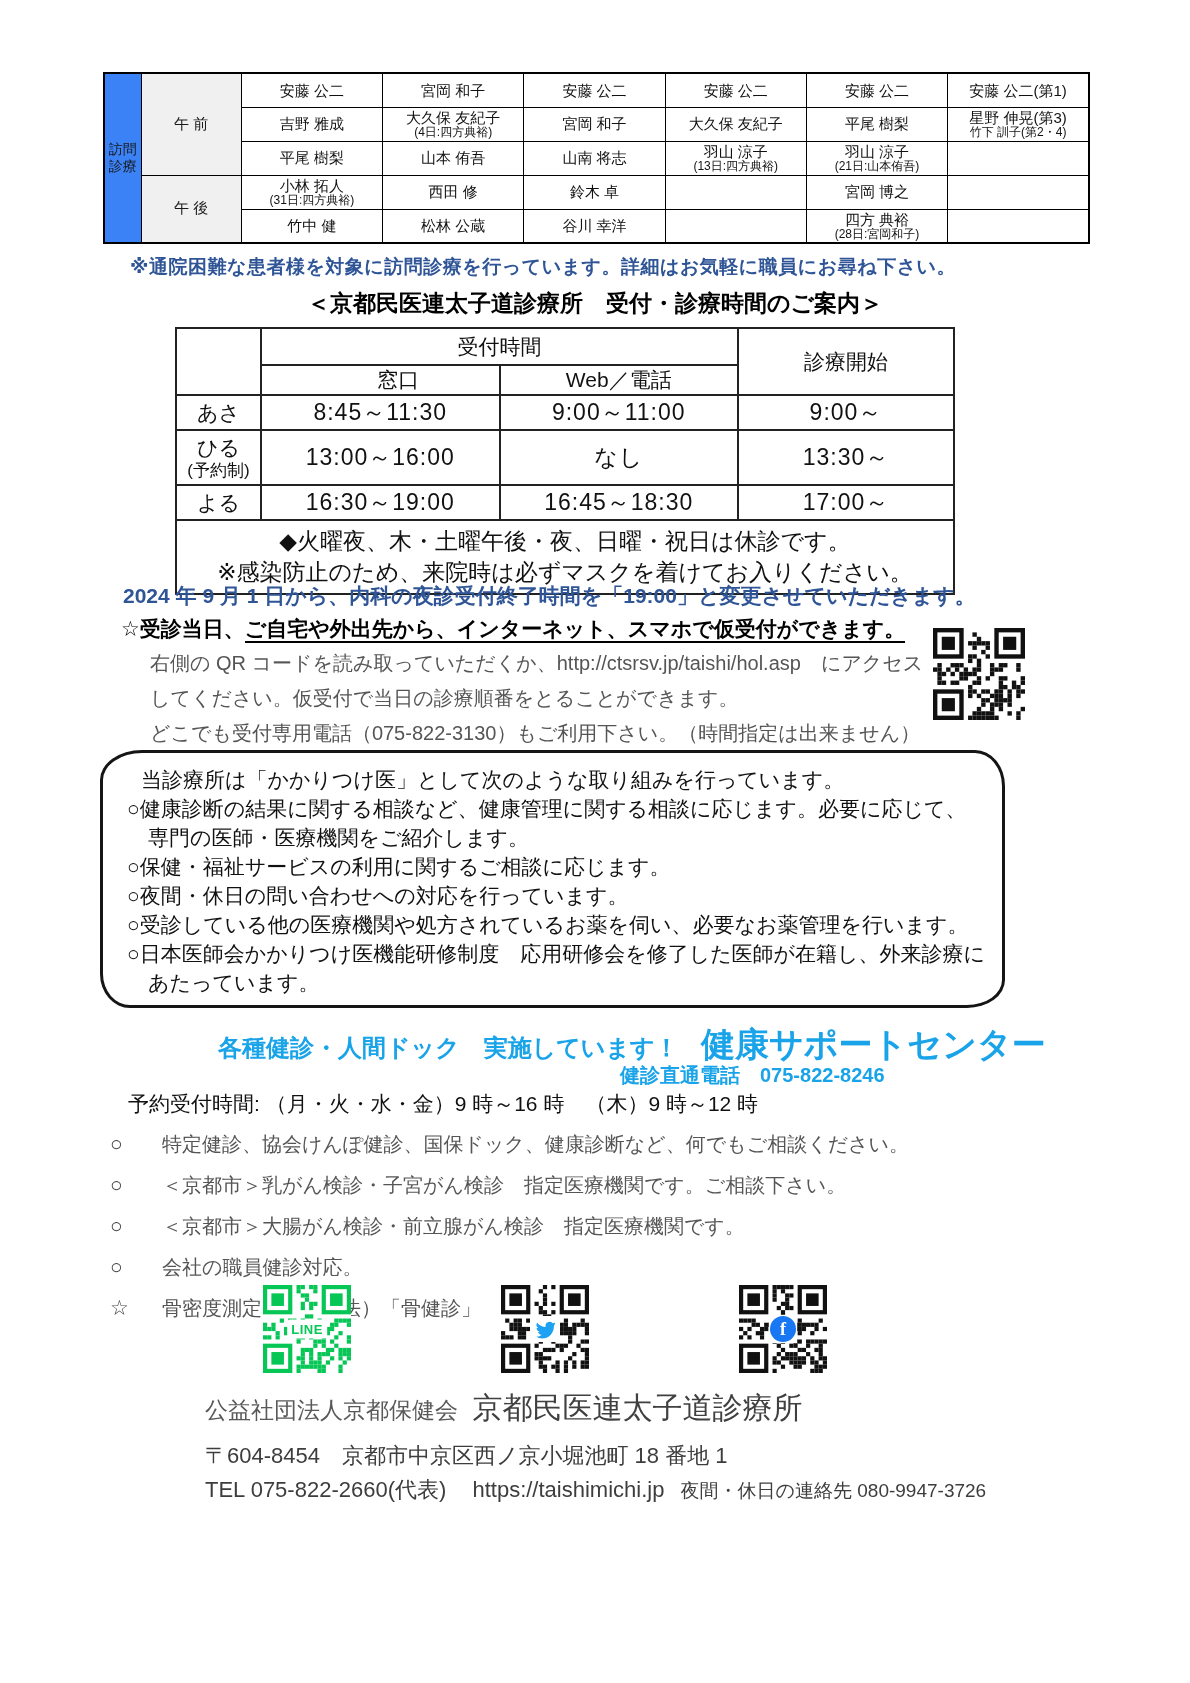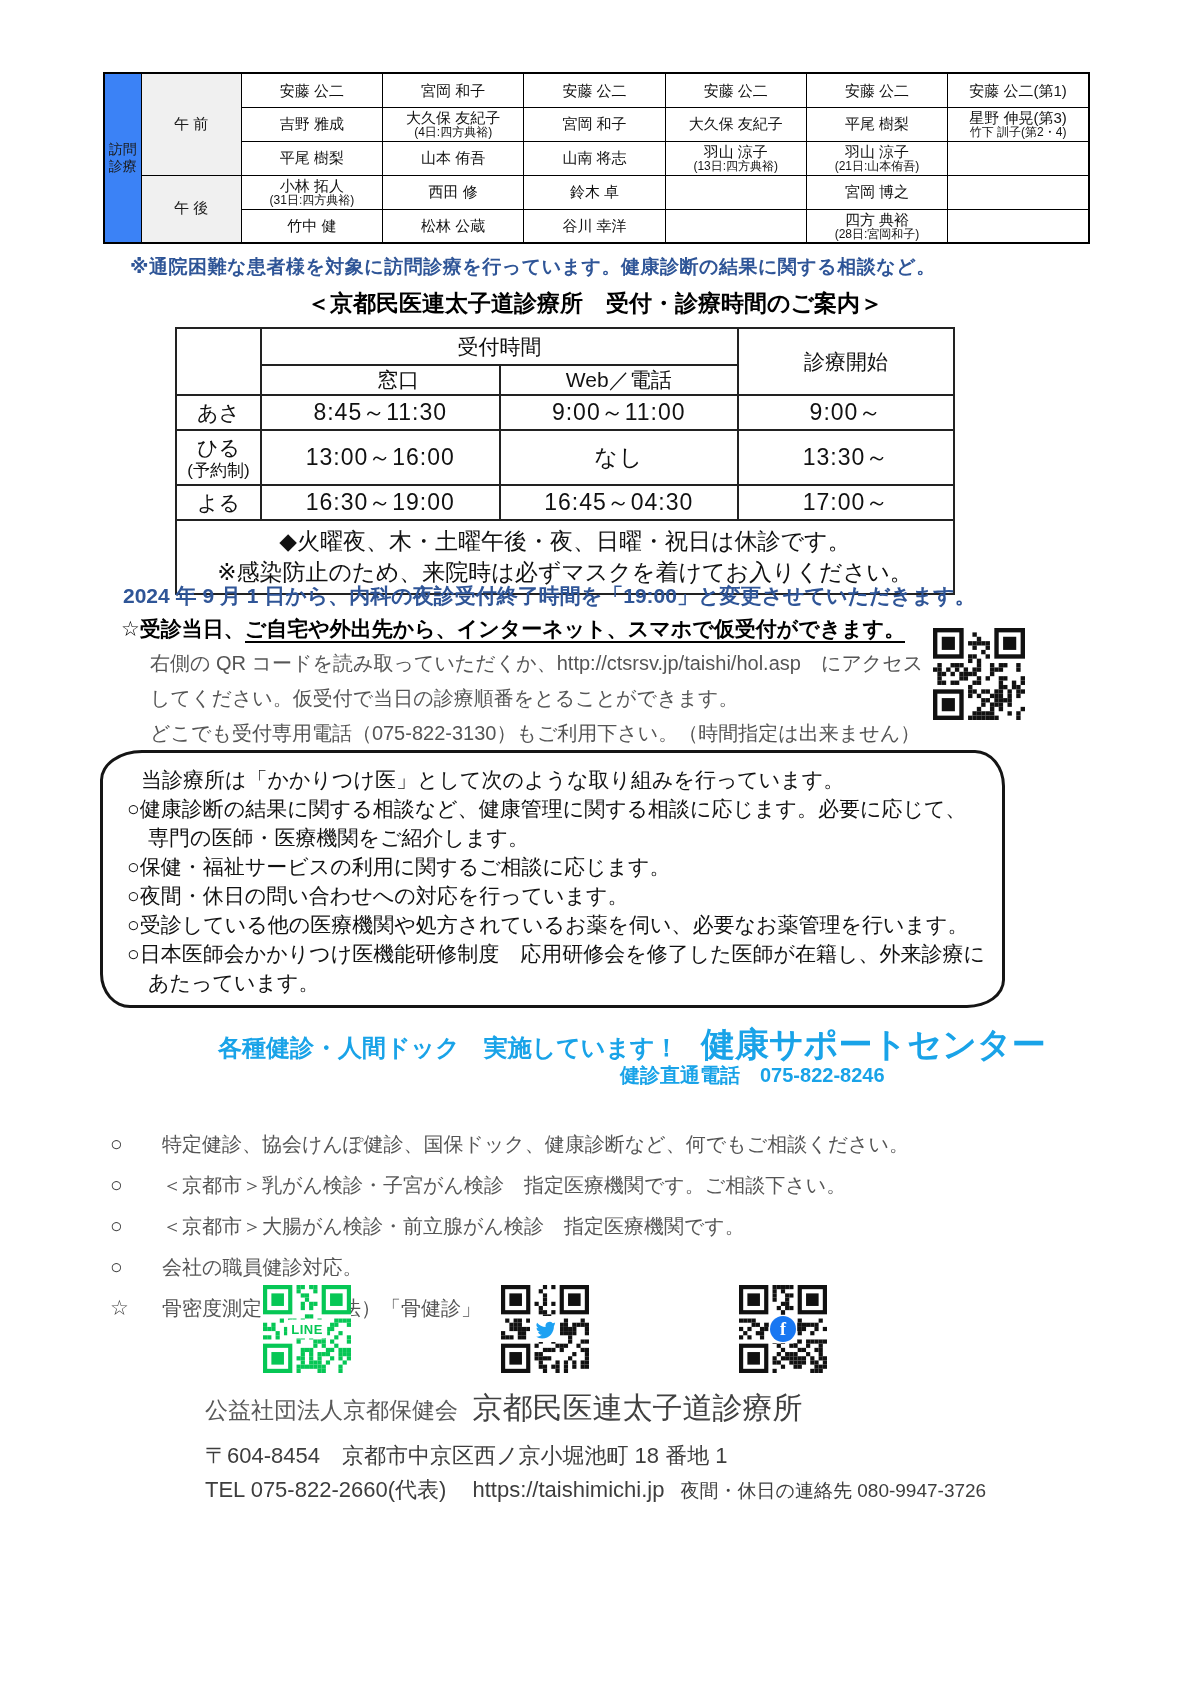--- a/index.html
+++ b/index.html
@@ -199,21 +199,21 @@
             <div class="vt-main">四方 典裕</div>
             <div class="vt-sub">(28日:宮岡和子)</div>
           </td>
           <td>
             <div class="vt-main"></div>
           </td>
         </tr>
       </tbody>
   </table>
 
-  <div class="visit-note">※通院困難な患者様を対象に訪問診療を行っています。健康診断の結果に関する相談など。</div>
+  <div class="visit-note">※通院困難な患者様を対象に訪問診療を行っています。詳細はお気軽に職員にお尋ね下さい。</div>
 
   <div class="hours-title">＜京都民医連太子道診療所　受付・診療時間のご案内＞</div>
 
   <table class="hours-table">
     <thead>
       <tr class="h-reception">
         <th class="h-corner" rowspan="2"></th>
         <th colspan="2">受付時間</th>
         <th class="h-start" rowspan="2">診療開始</th>
       </tr>
@@ -231,21 +231,21 @@
         </tr>
         <tr>
           <th class="h-label">ひる<div class="h-label-sub">(予約制)</div></th>
           <td>13:00～16:00</td>
           <td>なし</td>
           <td>13:30～</td>
         </tr>
         <tr>
           <th class="h-label">よる</th>
           <td>16:30～19:00</td>
-          <td>16:45～04:30</td>
+          <td>16:45～18:30</td>
           <td>17:00～</td>
         </tr>
         <tr>
           <td colspan="4" class="h-notes">
             <div>◆火曜夜、木・土曜午後・夜、日曜・祝日は休診です。</div>
             <div>※感染防止のため、来院時は必ずマスクを着けてお入りください。</div>
           </td>
         </tr>
       </tbody>
   </table>
@@ -398,20 +398,21 @@
         <div class="k-item">○日本医師会かかりつけ医機能研修制度　応用研修会を修了した医師が在籍し、外来診療に
 あたっています。</div>
       </div>
   </div>
 
   <div class="hc-line">
     <span class="hc-lead">各種健診・人間ドック　実施しています！</span>
     <span class="hc-name">健康サポートセンター</span>
   </div>
   <div class="hc-phone">健診直通電話　075-822-8246</div>
+  <div class="hc-reservation">予約受付時間: （月・火・水・金）9 時～16 時　（木）9 時～12 時</div>
 
   <ul class="checkup-list" id="checkup-list">
       <li><span class="bullet">○</span><span>特定健診、協会けんぽ健診、国保ドック、健康診断など、何でもご相談ください。</span></li>
       <li><span class="bullet">○</span><span>＜京都市＞乳がん検診・子宮がん検診　指定医療機関です。ご相談下さい。</span></li>
       <li><span class="bullet">○</span><span>＜京都市＞大腸がん検診・前立腺がん検診　指定医療機関です。</span></li>
       <li><span class="bullet">○</span><span>会社の職員健診対応。</span></li>
       <li><span class="bullet">☆</span><span>骨密度測定（DEXA 法）「骨健診」</span></li>
     </ul>
 
   <div class="qr-row">

